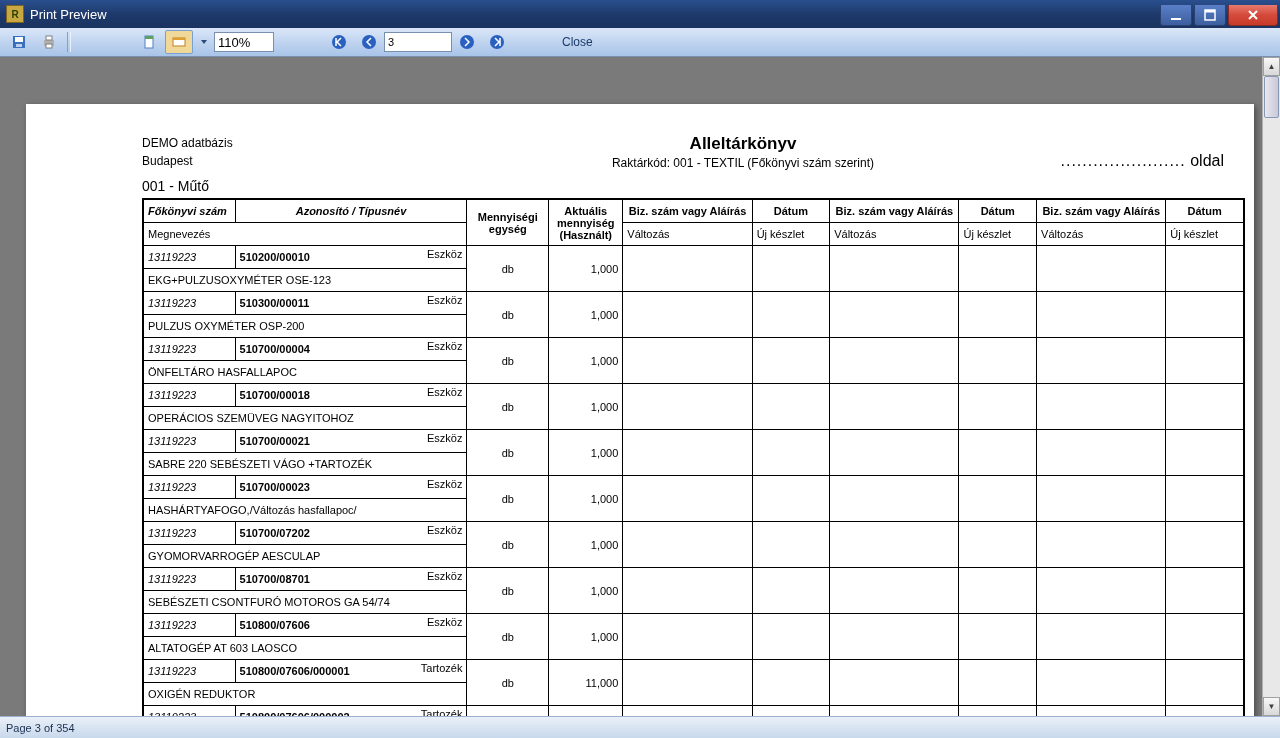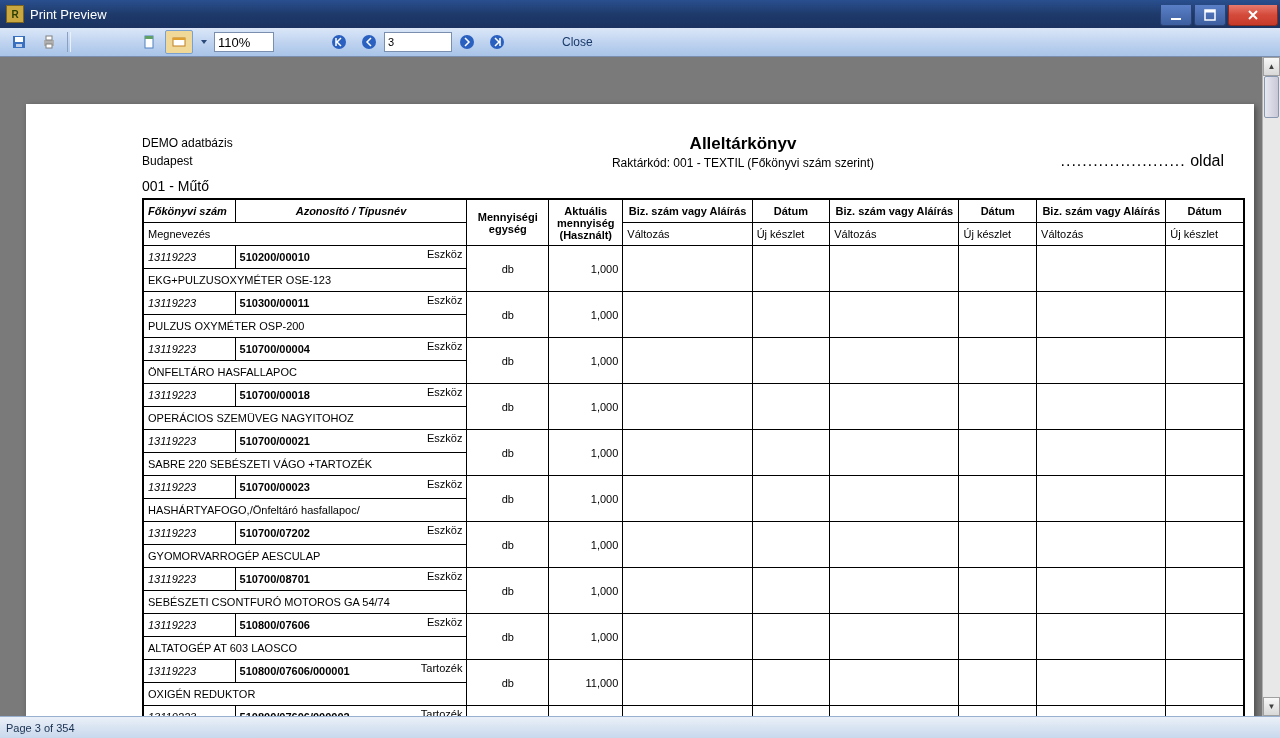--- a/index.html
+++ b/index.html
@@ -287,21 +287,21 @@
                 <td rowspan="2" class="c">db</td>
                 <td rowspan="2" class="r">1,000</td>
                 <td rowspan="2"></td>
                 <td rowspan="2"></td>
                 <td rowspan="2"></td>
                 <td rowspan="2"></td>
                 <td rowspan="2"></td>
                 <td rowspan="2" class="last"></td>
               </tr>
               <tr>
-                <td colspan="2" class="first">HASHÁRTYAFOGO,/Önfeltáró hasfallapoc/</td>
+                <td colspan="2" class="first">HASHÁRTYAFOGO,/Változás hasfallapoc/</td>
               </tr>
               <tr>
                 <td class="first" style="font-style:italic">13119223</td>
                 <td class="id-cell"><span class="bold">510700/07202</span><span class="type">Eszköz</span></td>
                 <td rowspan="2" class="c">db</td>
                 <td rowspan="2" class="r">1,000</td>
                 <td rowspan="2"></td>
                 <td rowspan="2"></td>
                 <td rowspan="2"></td>
                 <td rowspan="2"></td>

